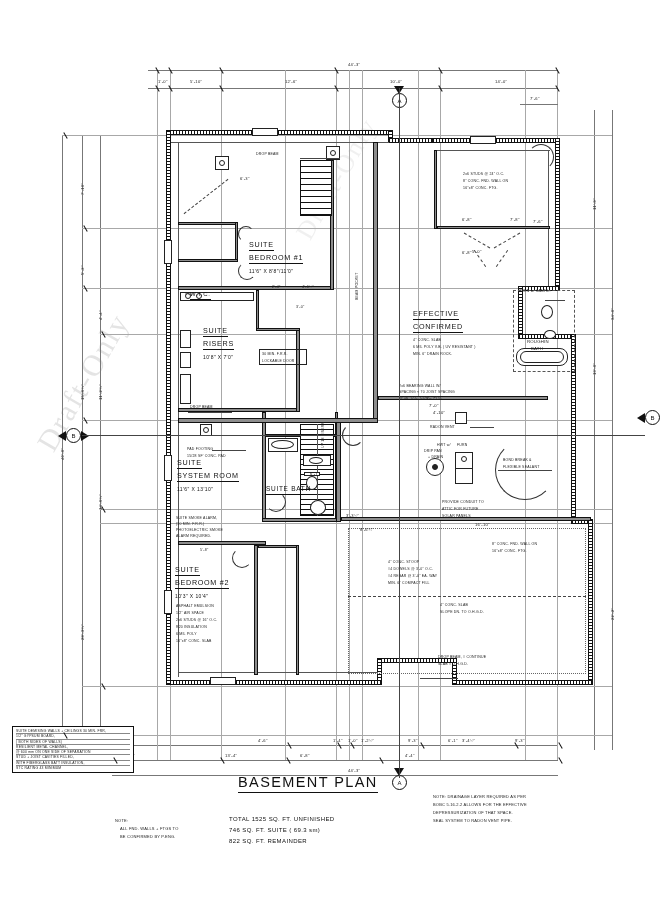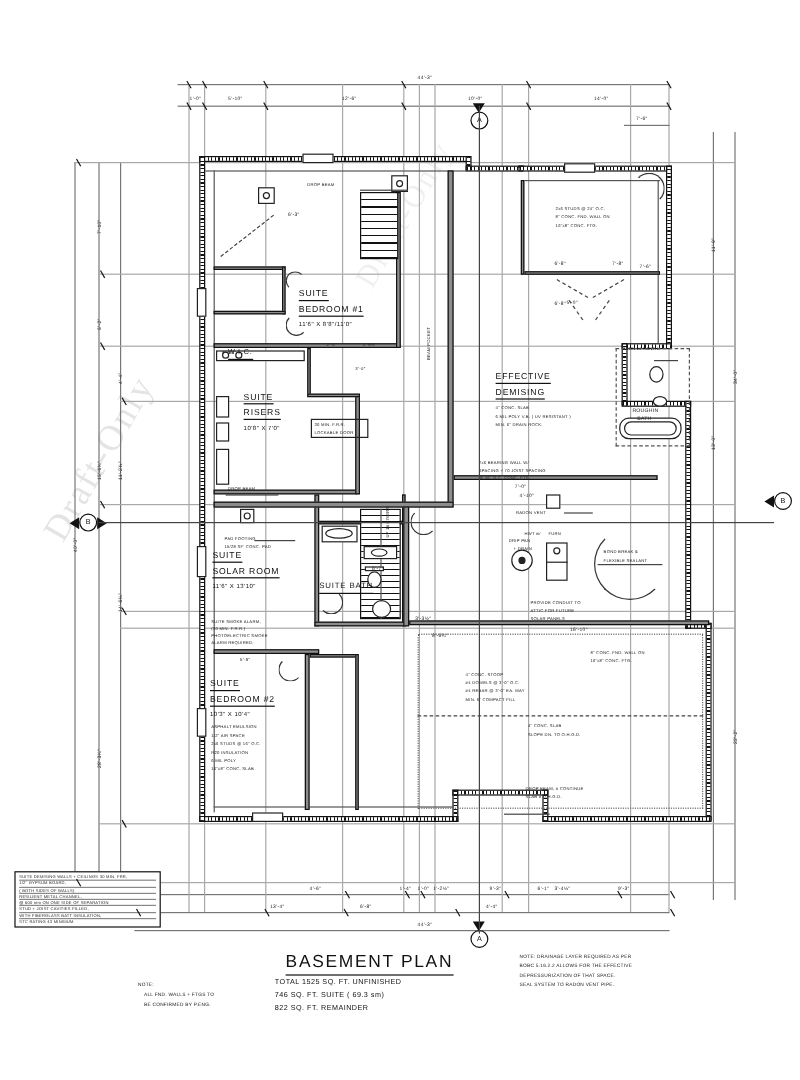--- a/index.html
+++ b/index.html
@@ -349,29 +349,29 @@
   <div class="t rmname" style="left:249px;top:253px;">BEDROOM #1</div>
   <div class="t rmsize" style="left:249px;top:268px;">11'6" X 8'8"/11'0"</div>
 
   <div class="t rmname" style="left:190px;top:291px;font-size:6px;">W.I.C.</div>
 
   <div class="t rmname" style="left:203px;top:326px;">SUITE</div>
   <div class="t rmname" style="left:203px;top:339px;">RISERS</div>
   <div class="t rmsize" style="left:203px;top:354px;">10'8" X 7'0"</div>
 
   <div class="t rmname" style="left:177px;top:458px;">SUITE</div>
-  <div class="t rmname" style="left:177px;top:471px;">SOLAR ROOM</div>
+  <div class="t rmname" style="left:177px;top:471px;">SYSTEM ROOM</div>
   <div class="t rmsize" style="left:177px;top:486px;">11'6" X 13'10"</div>
 
   <div class="t rmname" style="left:175px;top:565px;">SUITE</div>
   <div class="t rmname" style="left:175px;top:578px;">BEDROOM #2</div>
   <div class="t rmsize" style="left:175px;top:593px;">10'3" X 10'4"</div>
 
   <div class="t rmname" style="left:413px;top:309px;">EFFECTIVE</div>
-  <div class="t rmname" style="left:413px;top:322px;">DEMISING</div>
+  <div class="t rmname" style="left:413px;top:322px;">CONFIRMED</div>
 
   <div class="t rmname" style="left:266px;top:485px;font-size:6.5px;">SUITE BATH</div>
 
   <div class="t note" style="left:527px;top:339px;font-size:4.3px;">ROUGHIN</div>
   <div class="t note" style="left:531px;top:346px;font-size:4.3px;">BATH</div>
 
   <div class="t note" style="left:413px;top:338px;">4" CONC. SLAB</div>
   <div class="t note" style="left:413px;top:345px;">6 MIL POLY V.B. ( UV RESISTANT )</div>
   <div class="t note" style="left:413px;top:352px;">MIN. 6" DRAIN ROCK.</div>
 
@@ -503,21 +503,21 @@
     <div class="t note" style="position:relative;left:0;top:0;font-size:3.4px;border-bottom:1px solid #888;display:block;">SUITE DEMISING WALLS + CEILINGS 30 MIN. FRR,</div>
     <div class="t note" style="position:relative;left:0;top:0;font-size:3.4px;border-bottom:1px solid #888;display:block;">1/2" GYPSUM BOARD,</div>
     <div class="t note" style="position:relative;left:0;top:0;font-size:3.4px;border-bottom:1px solid #888;display:block;">( BOTH SIDES OF WALLS)</div>
     <div class="t note" style="position:relative;left:0;top:0;font-size:3.4px;border-bottom:1px solid #888;display:block;">RESILIENT METAL CHANNEL,</div>
     <div class="t note" style="position:relative;left:0;top:0;font-size:3.4px;border-bottom:1px solid #888;display:block;">@ 600 mm ON ONE SIDE OF SEPARATION</div>
     <div class="t note" style="position:relative;left:0;top:0;font-size:3.4px;border-bottom:1px solid #888;display:block;">STUD + JOIST CAVITIES FILLED,</div>
     <div class="t note" style="position:relative;left:0;top:0;font-size:3.4px;border-bottom:1px solid #888;display:block;">WITH FIBERGLASS BATT INSULATION,</div>
     <div class="t note" style="position:relative;left:0;top:0;font-size:3.4px;display:block;">STC RATING 43 MINIMUM</div>
   </div>
 
-  <div class="t big" style="left:238px;top:793px;">BASEMENT PLAN</div>
+  <div class="t big" style="left:238px;top:773px;">BASEMENT PLAN</div>
   <div class="t sum" style="left:229px;top:816px;">TOTAL 1525 SQ. FT. UNFINISHED</div>
   <div class="t sum" style="left:229px;top:827px;">746 SQ. FT. SUITE ( 69.3 sm)</div>
   <div class="t sum" style="left:229px;top:838px;">822 SQ. FT. REMAINDER</div>
 
   <div class="t note" style="left:115px;top:818px;font-size:4px;">NOTE:</div>
   <div class="t note" style="left:120px;top:826px;font-size:4px;">ALL FND. WALLS + FTGS TO</div>
   <div class="t note" style="left:120px;top:834px;font-size:4px;">BE CONFIRMED BY P.ENG.</div>
 
   <div class="t note" style="left:433px;top:794px;font-size:4px;">NOTE: DRAINAGE LAYER REQUIRED AS PER</div>
   <div class="t note" style="left:433px;top:802px;font-size:4px;">BOBC 5.16.2.2 ALLOWS FOR THE EFFECTIVE</div>

